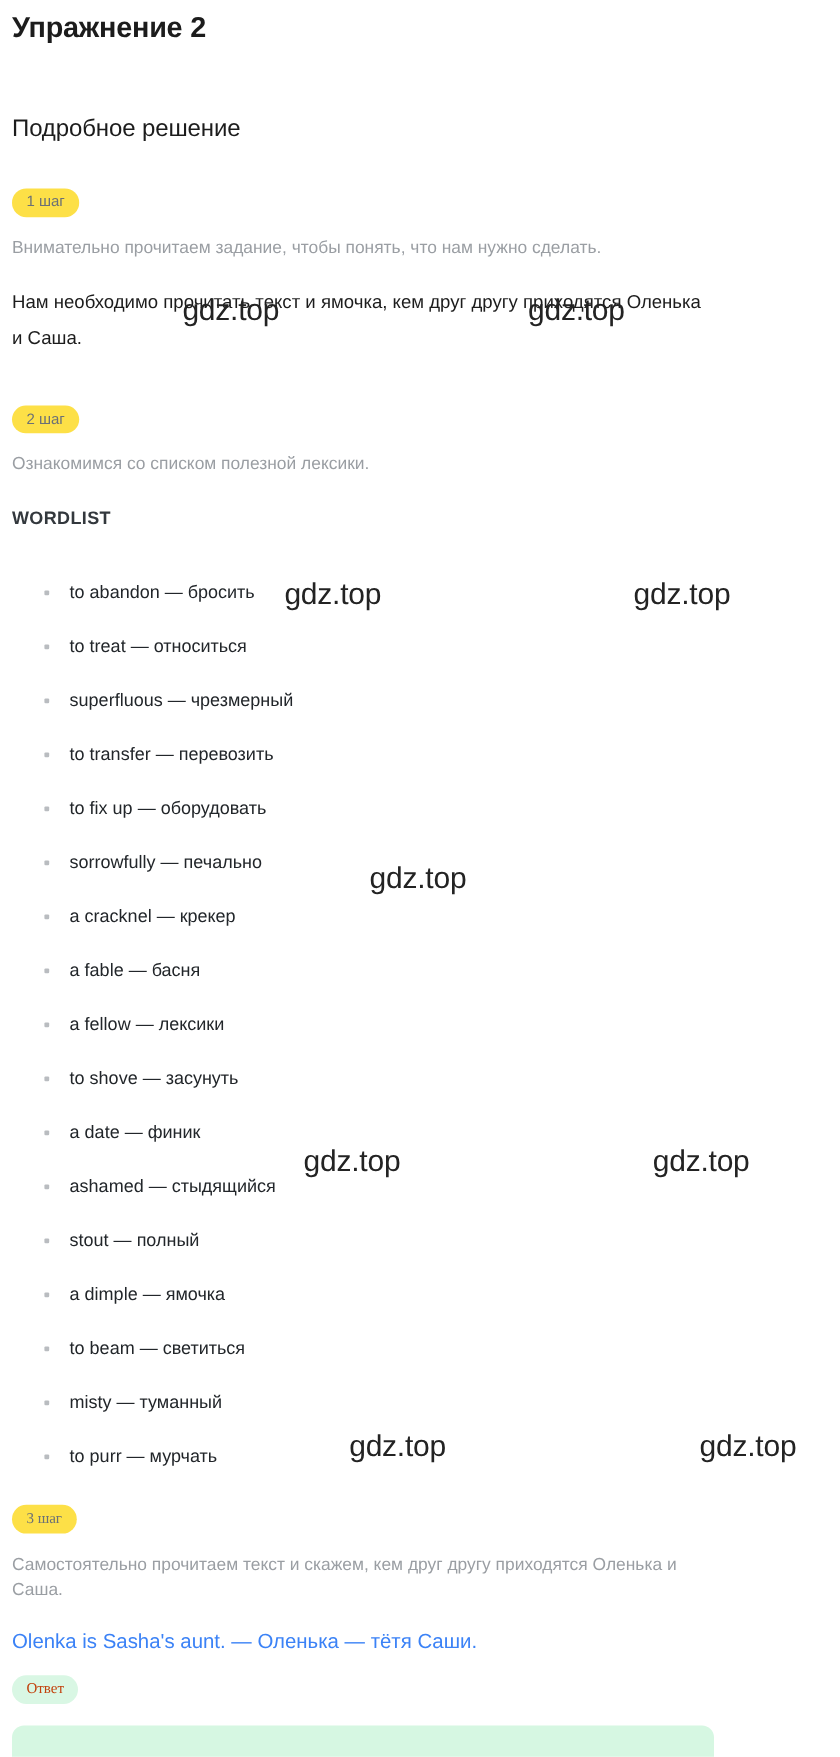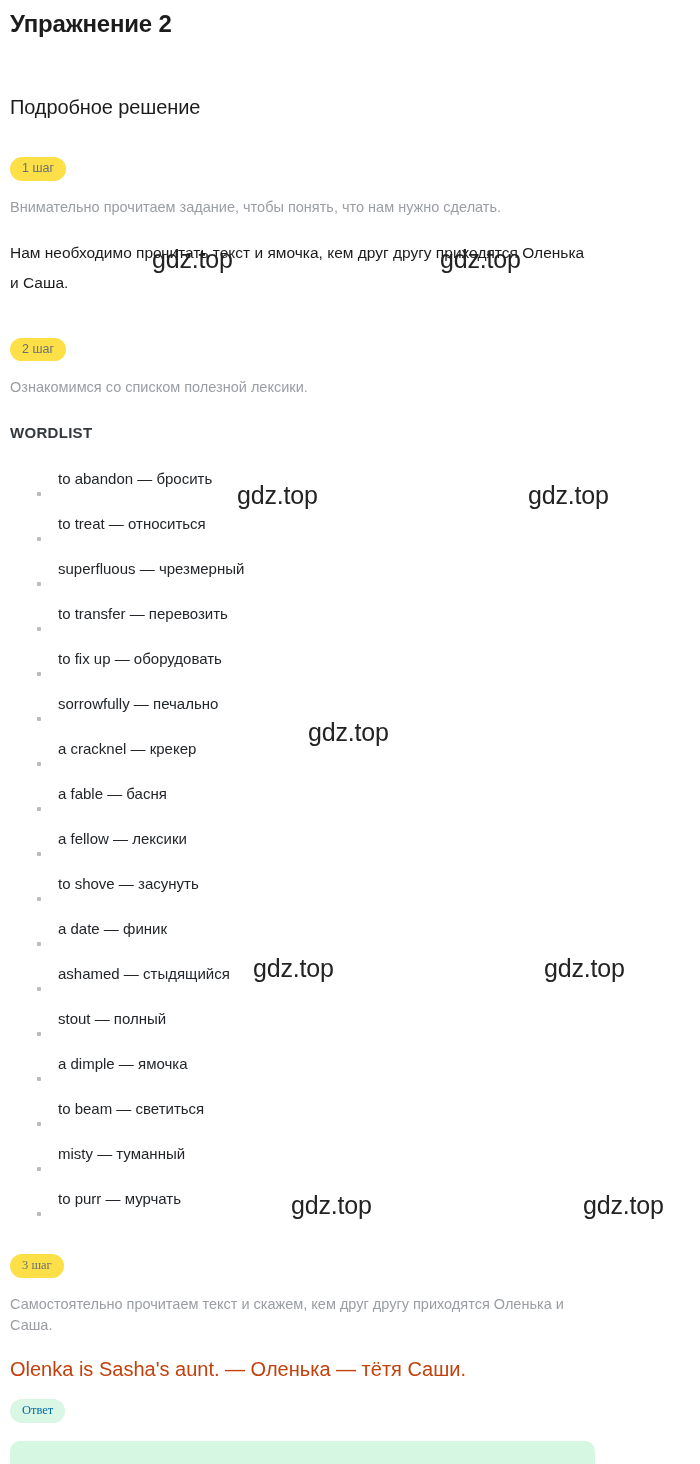--- a/index.html
+++ b/index.html
@@ -59,21 +59,21 @@
     display: inline-block;
     background: #fde047;
     color: #6b7076;
     font-size: 12.5px;
     border-radius: 12px;
     padding: 5px 12px 6px 12px;
     line-height: 1;
   }
   .badge-answer {
     background: #d9f7e4;
-    color: #0369a1;
+    color: #c2410c;
   }
 
   .badge-row { margin-top: 38px; }
   .badge-row.step2 { margin-top: 40px; }
   .badge-row.step3 { margin-top: 18px; font-family: Liberation Serif, serif; }
 
   
   .muted {
     font-size: 14.5px;
     color: #9a9ea3;
@@ -81,22 +81,22 @@
     line-height: 1.45;
   }
   .strong-p {
     font-size: 15.5px;
     color: #1c1c1c;
     margin-top: 20px;
     line-height: 1.95;
     max-width: 640px;
   }
   .solution-line {
-    font-size: 20px;
-    color: #c2410c;
+    font-size: 17px;
+    color: #3b82f6;
     font-weight: 500;
     margin-top: 22px;
   }
 
   
   .wordlist-head {
     font-size: 15px;
     font-weight: bold;
     color: #33383d;
     letter-spacing: 0.3px;
@@ -109,21 +109,21 @@
     padding: 0;
   }
   ul.wordlist li {
     position: relative;
     font-size: 15px;
     color: #22262a;
     padding-left: 48px;
     height: 45px;
     line-height: 1;
     display: flex;
-    align-items: flex-start;
+    align-items: center;
   }
   ul.wordlist li .bullet {
     position: absolute;
     left: 27px;
     top: 50%;
     width: 4px;
     height: 4px;
     margin-top: -2px;
     background: #b9bcc0;
     border-radius: 1px;

